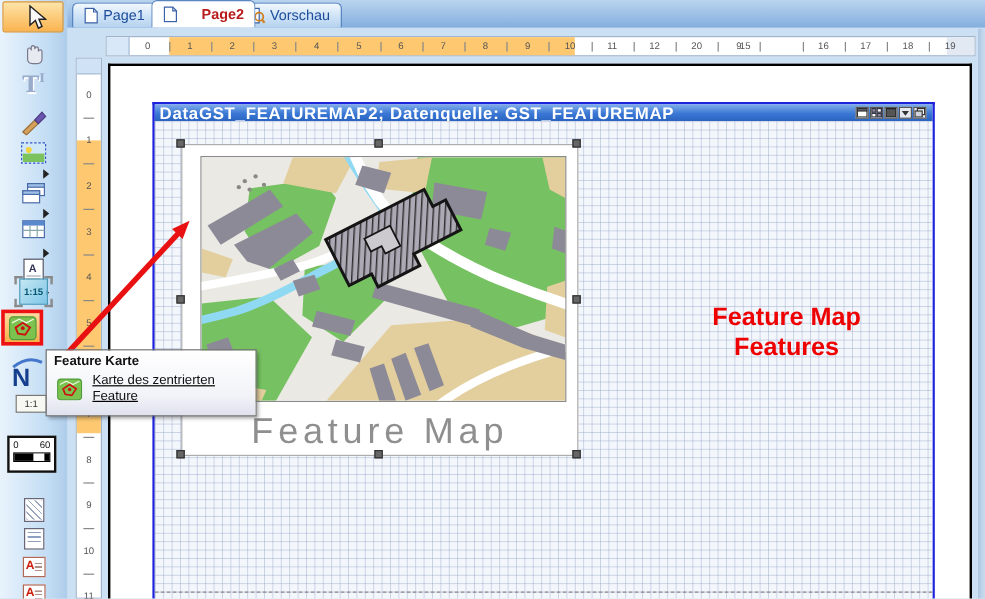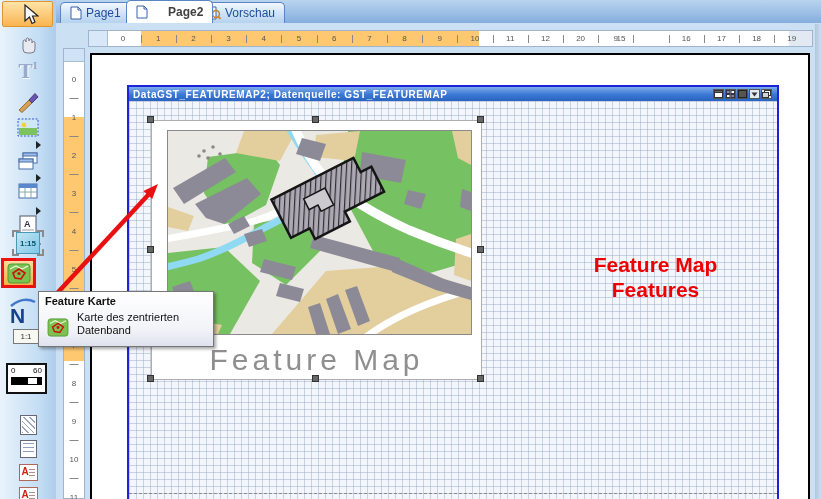--- a/index.html
+++ b/index.html
@@ -8,21 +8,21 @@
   #screen { position:relative; width:821px; height:499px; overflow:hidden; background:#cce0f4; }
 
   
   .tabbar { position:absolute; left:56px; top:0; right:0; height:23px;
             background:linear-gradient(#b9d4ee,#84aede); }
   .tab { position:absolute; top:2px; height:21px; border:1px solid #5a85c0; border-bottom:none;
          border-radius:5px 5px 0 0; background:linear-gradient(#f2f8fe,#cde2f6 55%,#b6d2ee);
          display:flex; align-items:center; gap:4px; padding:0 9px; cursor:pointer; }
   .tab .tlabel { font-size:12px; color:#1d4c9c; white-space:nowrap; }
   .tab.active { top:0; height:23px; background:#fff; z-index:2; }
-  .tab.active .tlabel { font-weight:bold; color:#404040;padding-left:16px; }
+  .tab.active .tlabel { font-weight:bold; color:#b91c1c;padding-left:16px; }
 
   
   .toolbar { position:absolute; left:0; top:0; width:56px; height:499px;
              background:linear-gradient(to right,#e9f3fc,#c3ddf4 70%,#aecdea); z-index:10; }
   .tool { position:absolute; left:0; width:56px; display:flex; justify-content:center; cursor:pointer; }
   .tool-selected { left:2px; width:51px; top:1px; height:26px;
              background:linear-gradient(#fde4a8,#fbb450); border:1px solid #e0962d; border-radius:2px;
              display:flex; align-items:center; justify-content:center; }
   .expand-arrow { position:absolute; left:36px; width:0; height:0;
              border-top:4px solid transparent; border-bottom:4px solid transparent; border-left:5px solid #222; cursor:pointer; }
@@ -71,21 +71,21 @@
   
   .page { position:absolute; left:90px; top:53px; width:720px; height:446px; background:#fff;
           border:2px solid #000; border-bottom:none; z-index:1; }
   .right-strip { position:absolute; right:0; top:24px; width:6px; bottom:0;
           background:linear-gradient(to right,#9fb8d6,#c9dcf0); opacity:.65; }
   .band { position:absolute; left:127px; top:85px; width:652px; height:414px;
           border:2px solid #1d23dd; border-bottom:none; z-index:2; }
   .band-header { position:absolute; left:0; top:0; right:0; height:14px;
           background:linear-gradient(#7fadea,#3a77d4 55%,#2a63c0);
           display:flex; align-items:center; }
-  .band-title { font-size:10px; font-weight:bold; color:#fff; letter-spacing:.6px; padding-left:4px; white-space:nowrap; }
+  .band-title { font-size:14px; font-weight:bold; color:#fff; letter-spacing:.6px; padding-left:4px; white-space:nowrap; }
   .band-buttons { position:absolute; right:5px; top:2px; display:flex; gap:1px; }
   .bbtn { width:11px; height:10px; background:#e6e9ef; border:1px solid #555; display:flex; align-items:center; justify-content:center; cursor:pointer; }
   .band-content { position:absolute; left:0; top:14px; right:0; bottom:0;
           background-color:#f3f6fb;
           background-image:linear-gradient(to right,rgba(150,165,200,.45) 1px,transparent 1px),
                            linear-gradient(to bottom,rgba(150,165,200,.45) 1px,transparent 1px);
           background-size:7px 7px; }
   .band-dashed { position:absolute; left:0; right:0; top:392px; border-top:1px dashed #8a8a8a; }
 
   
@@ -99,21 +99,21 @@
   
   .red-note { position:absolute; left:563px; top:252px; width:185px; text-align:center; z-index:4;
           font-size:21px; font-weight:bold; color:#ee0000; line-height:25px; }
   .arrow-overlay { position:absolute; left:0; top:0; width:821px; height:499px; z-index:50; pointer-events:none; }
 
   
   .tooltip { position:absolute; left:38px; top:291px; width:176px; height:56px; z-index:60;
           background:linear-gradient(#ffffff,#f2f3f8 70%,#dfe2ee); border:1px solid #767676;
           box-shadow:2px 2px 3px rgba(0,0,0,.35); padding:3px 6px; }
   .tooltip-title { font-size:11px; font-weight:bold; color:#111; }
-  .tooltip-row { display:flex; align-items:flex-end; gap:8px; margin-top:4px; padding-left:2px; }
+  .tooltip-row { display:flex; align-items:center; gap:8px; margin-top:4px; padding-left:2px;text-decoration:underline; }
   .tooltip-text { font-size:11px; color:#111; line-height:13px; }
 </style>
 </head>
 <body>
 
 <div id="screen">
 
   <div class="tabbar">
     <div class="tab" style="left:4px;">
       <svg width="12" height="14">
@@ -467,19 +467,19 @@
     <div class="tooltip-title">Feature Karte</div>
     <div class="tooltip-row">
       <svg width="22" height="19" viewBox="0 0 24 21">
           <rect x="1" y="1" width="22" height="19" rx="3" fill="#7cc24f" stroke="#4f9b3a"></rect>
           <path d="M3,6 L9,3 L15,6 L21,3" fill="none" stroke="#eaf6e0" stroke-width="1.2"></path>
           <path d="M6,10 L12,6 L18,10 L14,16 L8,15 Z" fill="none" stroke="#cc1111" stroke-width="1.6"></path>
           <circle cx="12" cy="10.5" r="1.6" fill="#cc1111"></circle>
         </svg>
       <div class="tooltip-text">
         <div>Karte des zentrierten</div>
-        <div>Datenband</div>
+        <div>Feature</div>
       </div>
     </div>
   </div>
 
   <div class="right-strip"></div>
 </div>
 
 </body></html>

